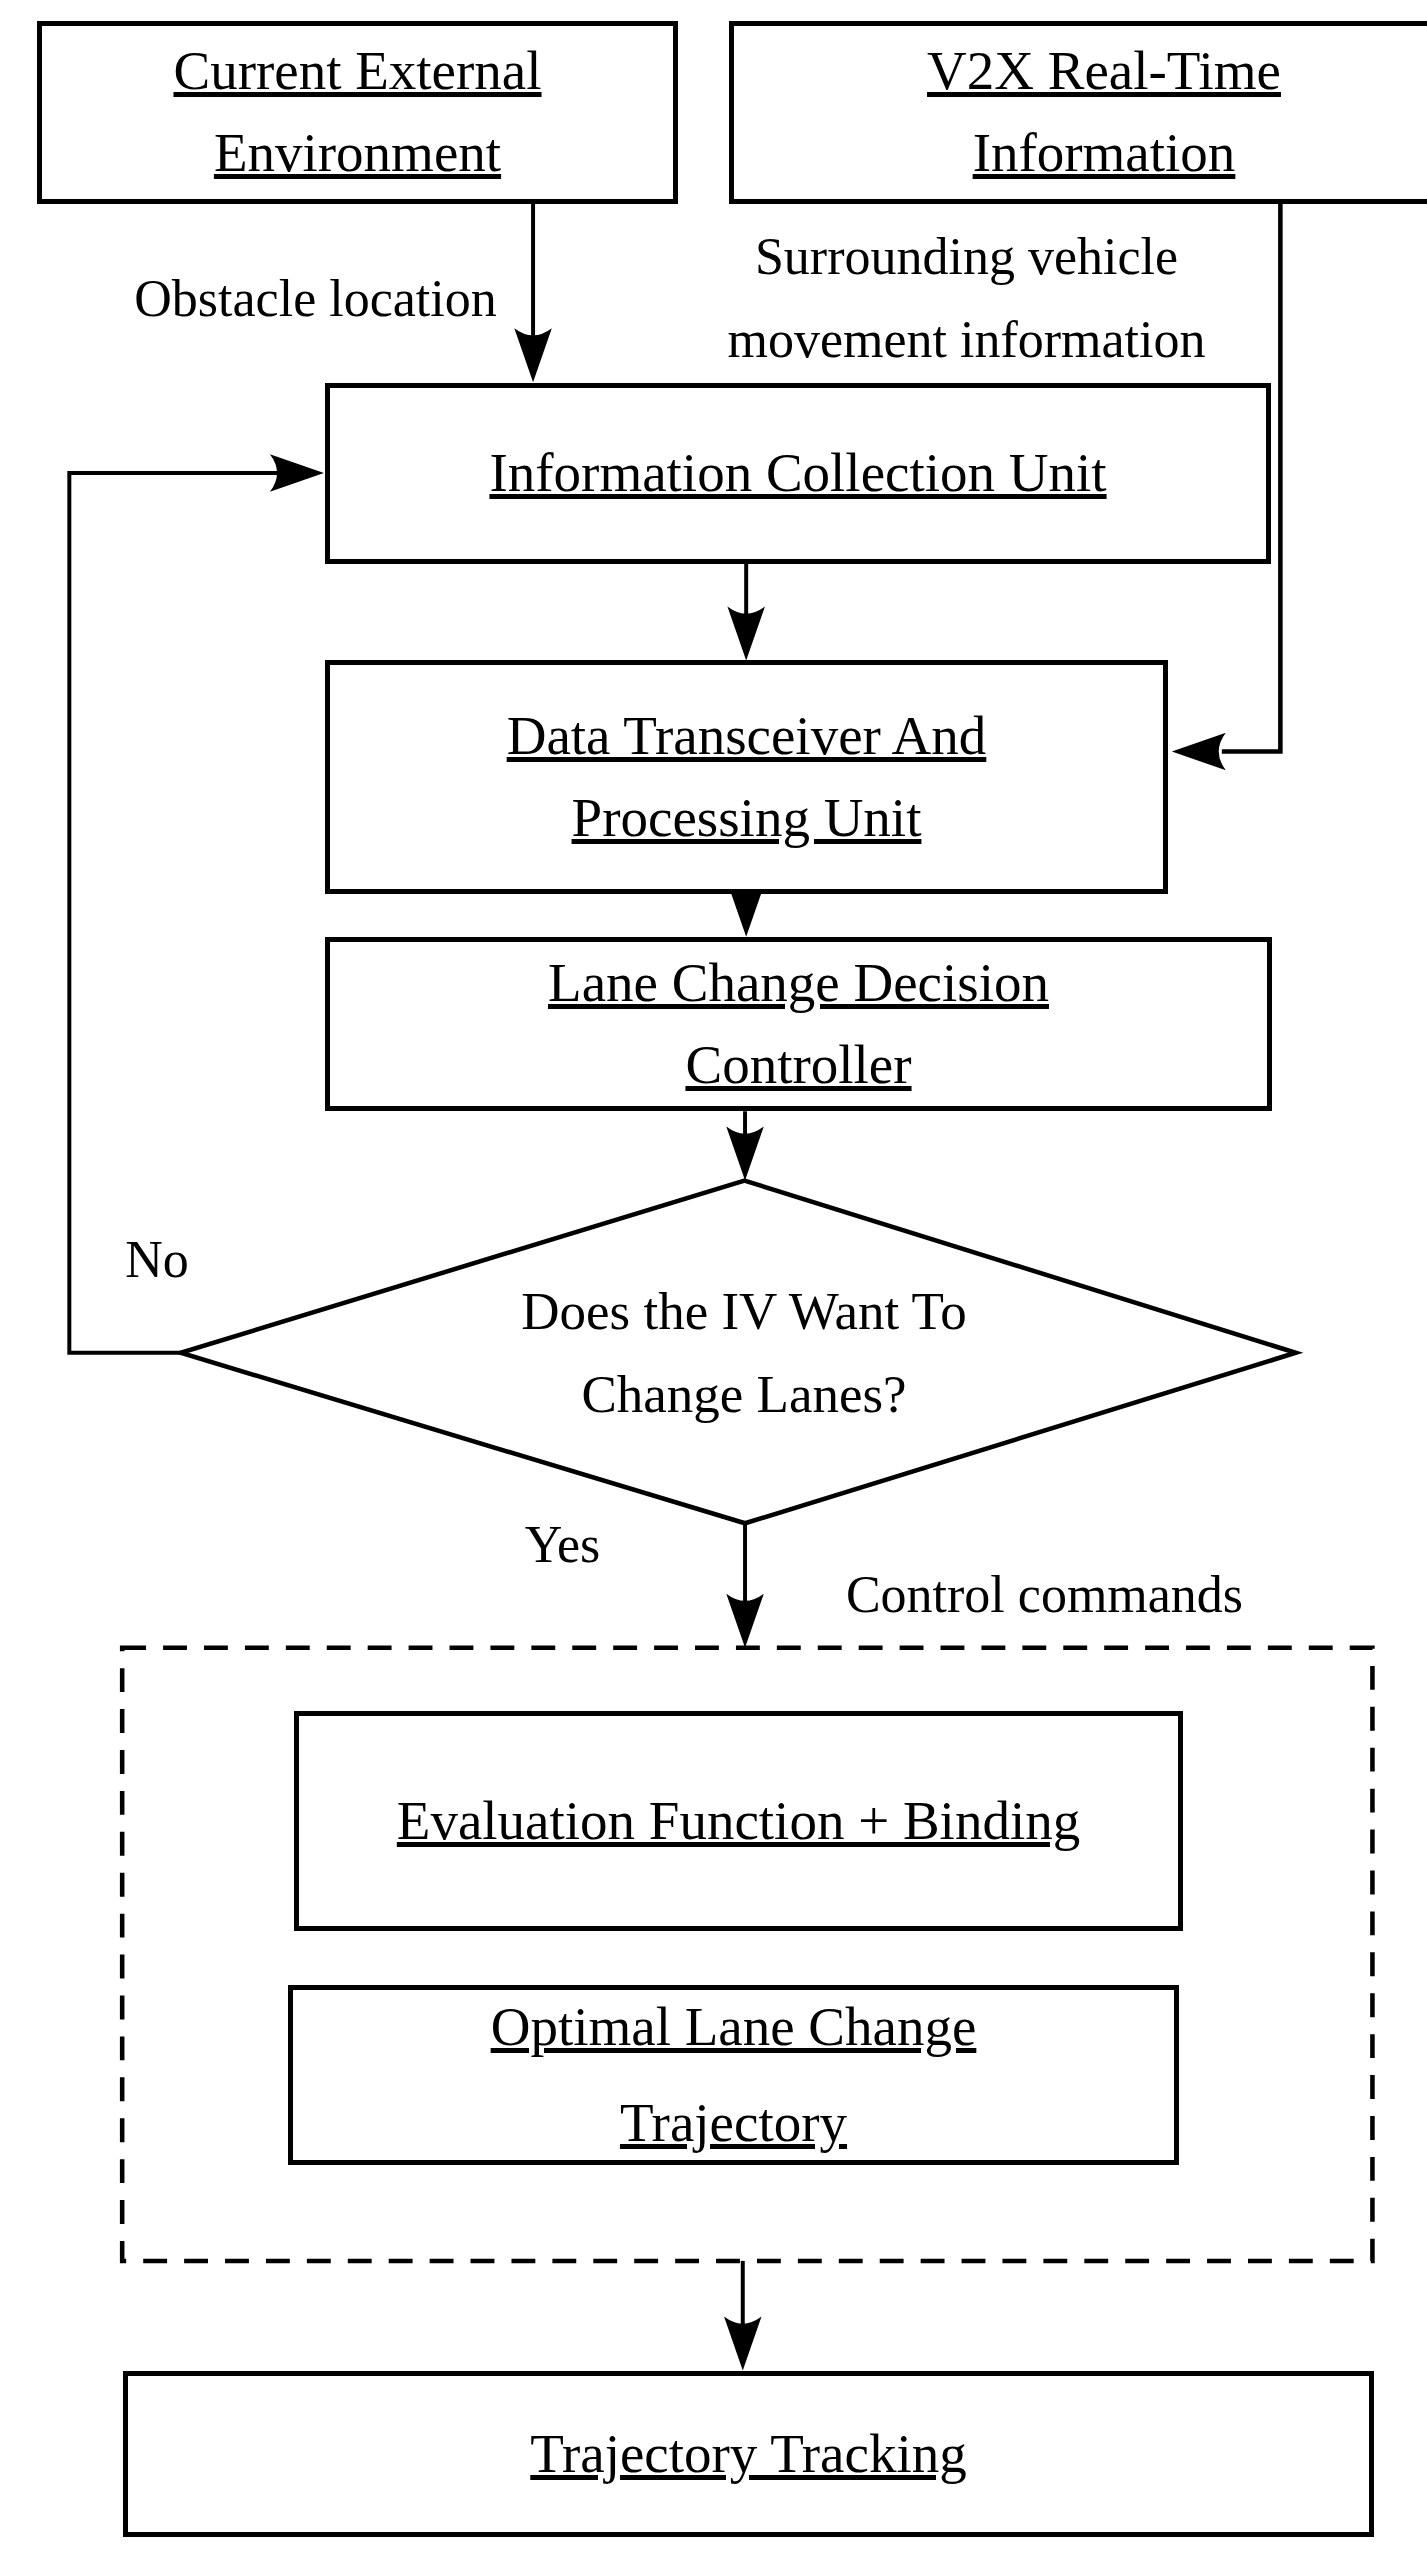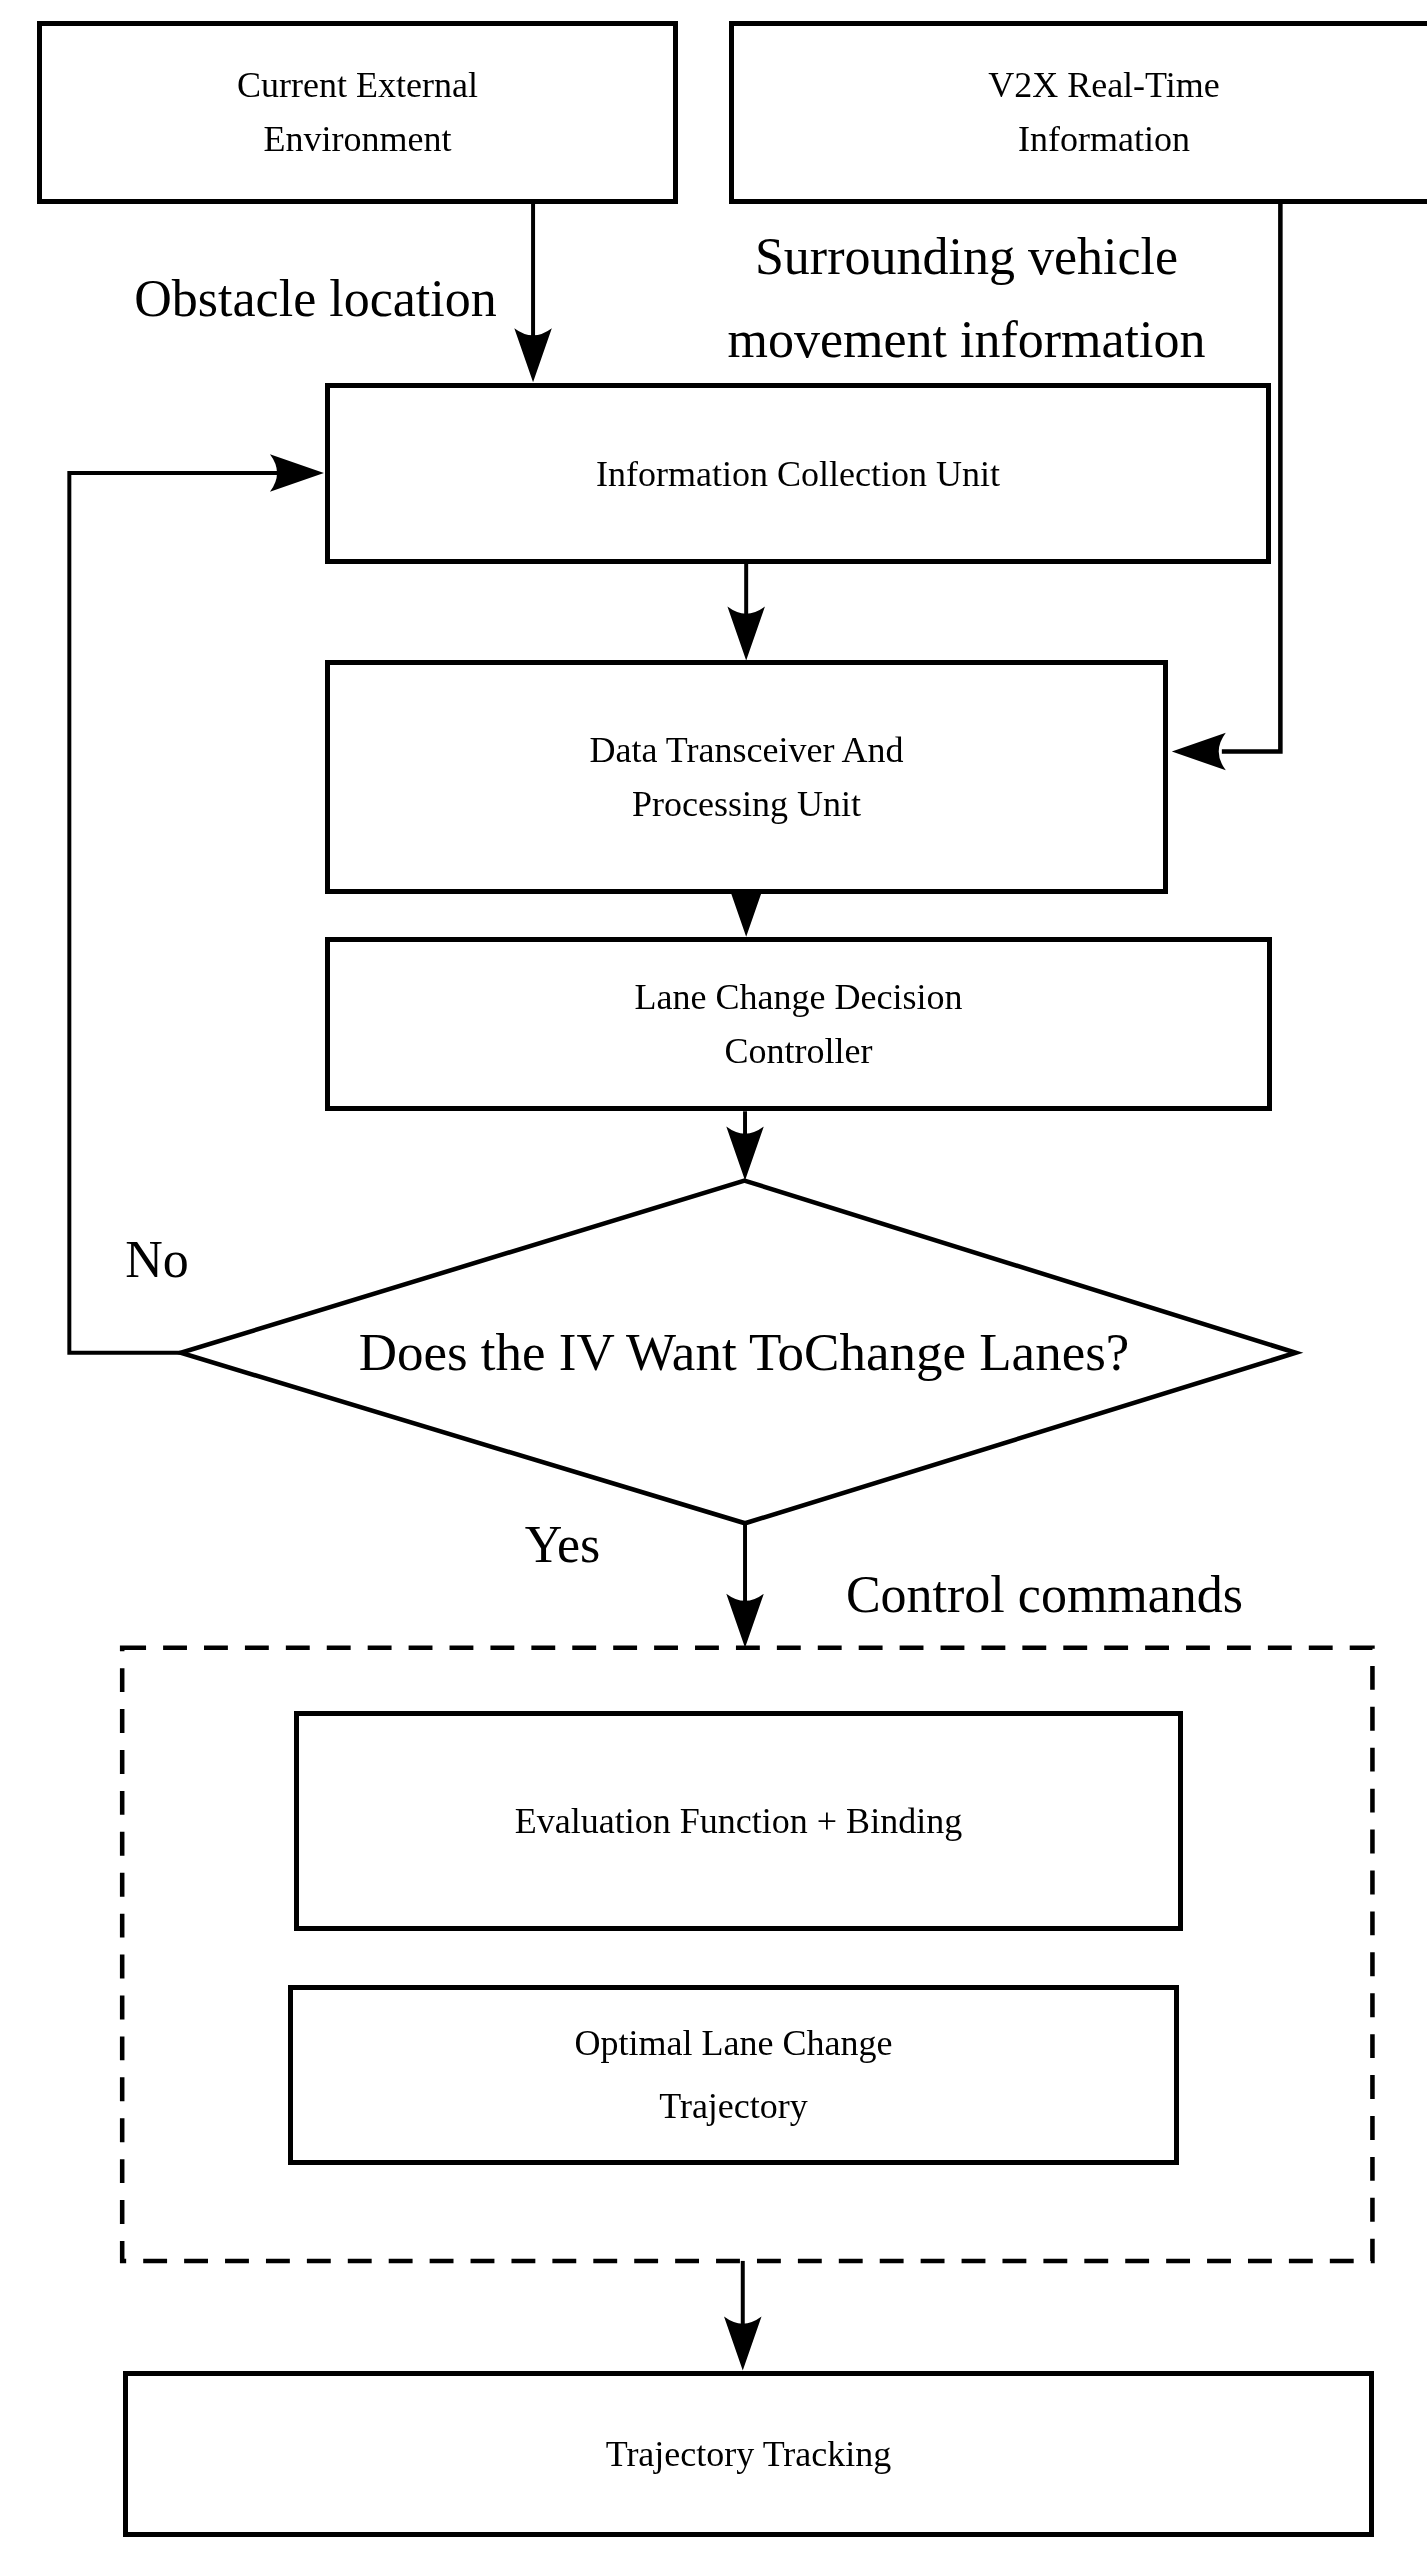--- a/index.html
+++ b/index.html
@@ -26,36 +26,37 @@
     position: absolute;
     box-sizing: border-box;
     border: 5.1px solid #000000;
     background: #ffffff;
     display: flex;
     flex-direction: column;
     align-items: center;
     justify-content: center;
     text-align: center;
     z-index: 2;
-    font-size: 36px;
+    font-size: 55px;
     line-height: 1.5;
+    text-decoration: underline;
   }
   .freelabel {
     position: absolute;
     z-index: 2;
     font-size: 52px;
     line-height: 1.6;
     text-align: center;
     white-space: nowrap;
   }
   .diamond-text {
     position: absolute;
     z-index: 3;
     display: flex;
-    flex-direction: row;
+    flex-direction: column;
     align-items: center;
     justify-content: center;
     text-align: center;
     font-size: 53px;
     line-height: 1.55;
     background: transparent;
   }
   .line { display: block; }
 </style>
 </head>

